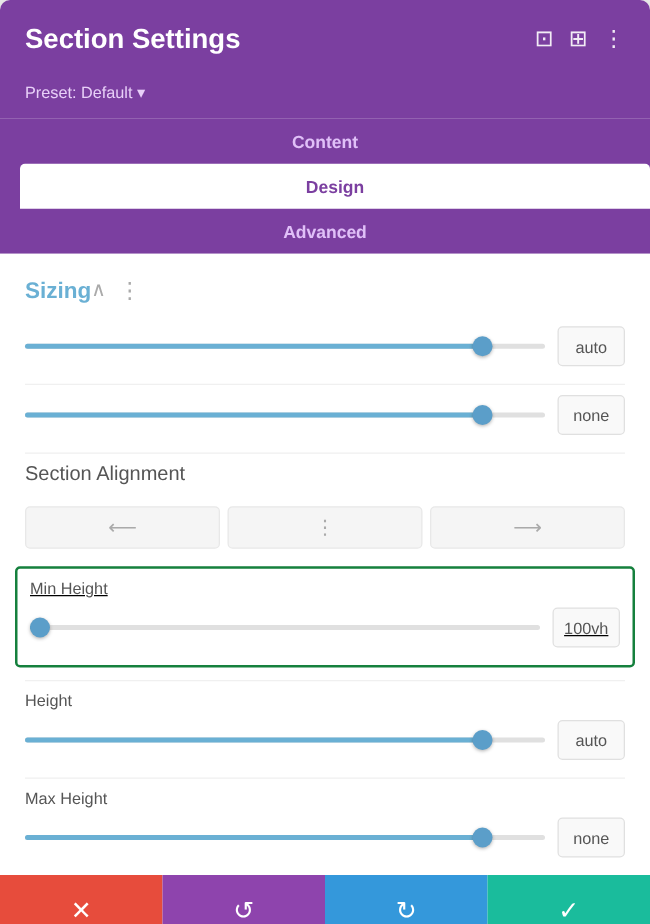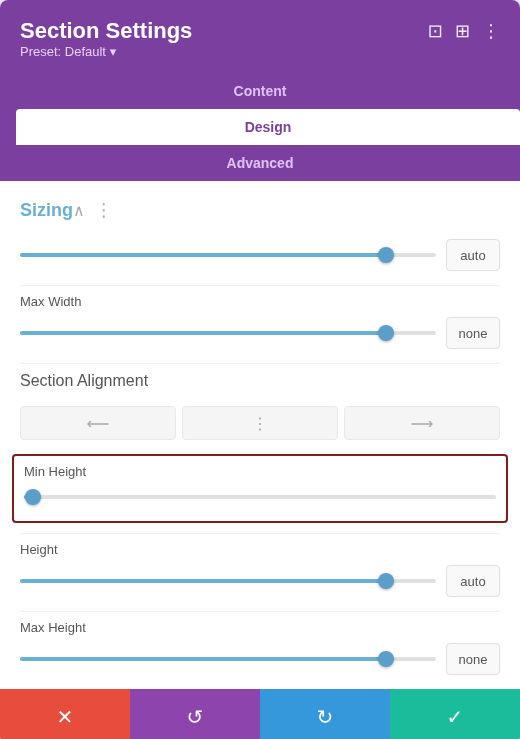--- a/index.html
+++ b/index.html
@@ -25,21 +25,21 @@
 
     
     .header {
       background: #7b3fa0;
       padding: 18px 20px 0 20px;
     }
     .header-top {
       display: flex;
       align-items: center;
       justify-content: space-between;
-      margin-bottom: 0;
+      margin-bottom: 22px;
     }
     .header-title {
       color: #fff;
       font-size: 22px;
       font-weight: 700;
     }
     .header-icons {
       display: flex;
       gap: 12px;
       align-items: center;
@@ -197,24 +197,25 @@
       display: flex;
       align-items: center;
       justify-content: center;
       cursor: pointer;
       color: #aaa;
       font-size: 16px;
     }
 
     
     .setting-row.highlighted {
-      border: 2px solid #7f1d1d;
+      border: 2px solid #15803d;
       border-radius: 4px;
       margin: 0 12px;
       padding: 8px 10px 14px 10px;
+      text-decoration: underline;
     }
 
     
     .footer {
       display: flex;
       height: 56px;
     }
     .footer-btn {
       flex: 1;
       display: flex;
@@ -279,21 +280,20 @@
             <div class="slider-thumb" style="left:88%"></div>
           </div>
         </div>
         <input class="slider-input-box" type="text" value="auto" style="">
       </div>
     </div>
 
     <div class="divider"></div>
 
     <div class="setting-row">
-      <div class="setting-label">Max Width</div>
       <div class="slider-row">
         <div class="slider-container">
           <div class="slider-track">
             <div class="slider-fill" style="width:88%"></div>
             <div class="slider-thumb" style="left:88%"></div>
           </div>
         </div>
         <input class="slider-input-box" type="text" value="none" style="">
       </div>
     </div>
@@ -315,20 +315,21 @@
 
     <div class="setting-row highlighted" style="margin-bottom:10px;">
       <div class="setting-label">Min Height</div>
       <div class="slider-row">
         <div class="slider-container">
           <div class="slider-track">
             <div class="slider-fill" style="width:2%"></div>
             <div class="slider-thumb" style="left:2%"></div>
           </div>
         </div>
+        <input class="slider-input-box" type="text" value="100vh" style="">
       </div>
     </div>
 
     <div class="divider"></div>
 
     <div class="setting-row">
       <div class="setting-label">Height</div>
       <div class="slider-row">
         <div class="slider-container">
           <div class="slider-track">

